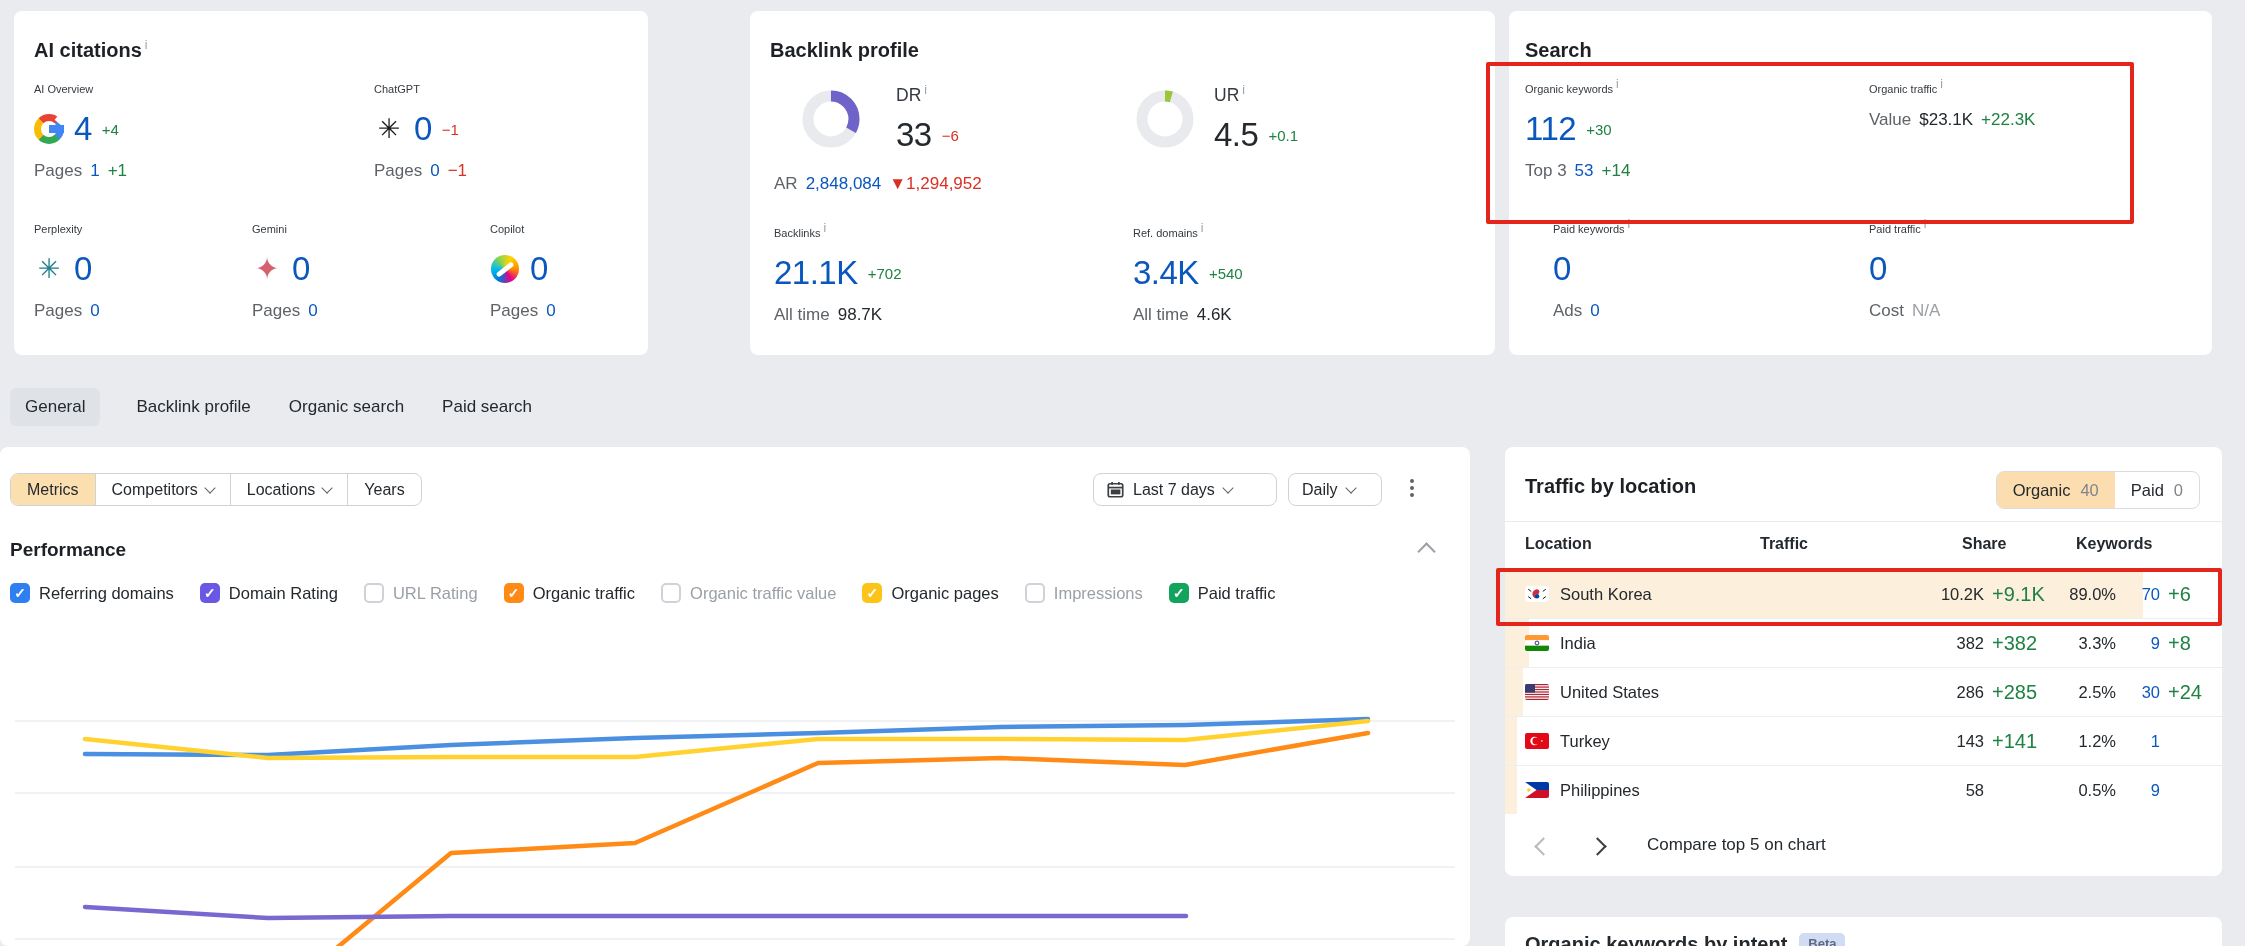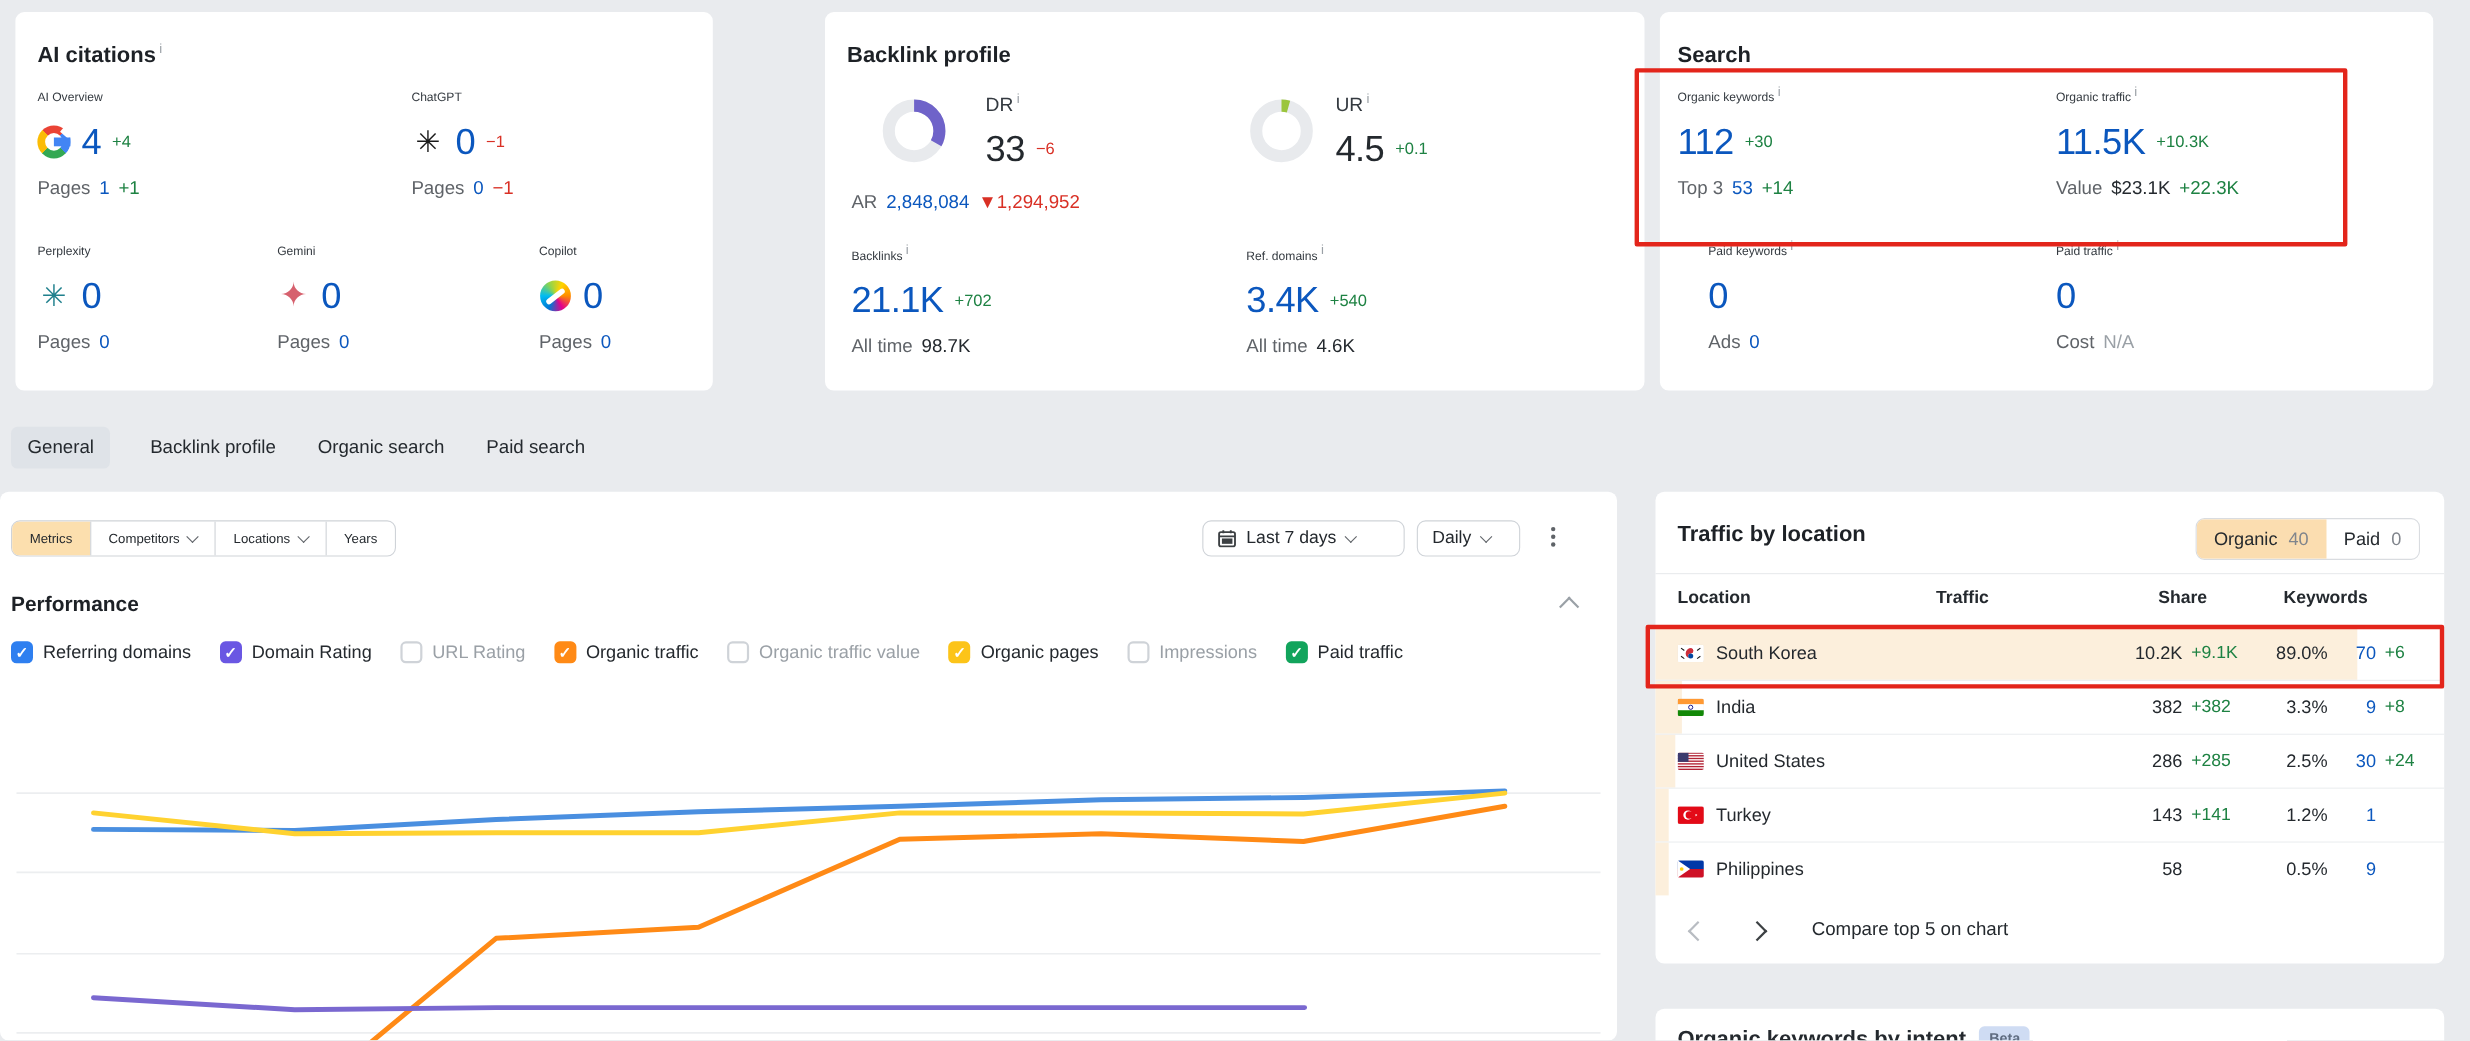--- a/index.html
+++ b/index.html
@@ -33,40 +33,40 @@
     background:conic-gradient(from 210deg,#0078d4,#00bcf2,#8bd450,#ffd400,#ff8c00,#e3008c,#0078d4);}
   .copilot::after{content:"";position:absolute;left:4px;top:12px;width:20px;height:5px;background:#fff;transform:rotate(-38deg);border-radius:3px;}
   
   .donut{position:absolute;width:64px;height:64px;}
   
   .tabs{position:absolute;left:10px;top:387px;display:flex;align-items:center;gap:34px;height:40px;}
   .tab{font-size:17px;color:#24292e;cursor:pointer;padding:9px 2px;border-radius:6px;}
   .tab.active{background:#dfe3e8;padding:9px 15px;}
   
   .segctl{position:absolute;left:10px;top:26px;display:flex;border:1px solid #cfd3d8;border-radius:8px;background:#fff;height:31px;overflow:hidden;}
-  .seg{display:flex;align-items:center;gap:8px;padding:0 16px;font-size:12px;color:#24292e;border-left:1px solid #cfd3d8;cursor:pointer;}
+  .seg{display:flex;align-items:center;gap:8px;padding:0 16px;font-size:16px;color:#24292e;border-left:1px solid #cfd3d8;cursor:pointer;}
   .seg:first-child{border-left:none;}
   .seg.active{background:#fcdfae;}
   .chev{width:7px;height:7px;border-right:1.8px solid #5f6368;border-bottom:1.8px solid #5f6368;transform:rotate(45deg);margin-top:-4px;}
   .btn{position:absolute;top:26px;height:33px;border:1px solid #cfd3d8;border-radius:8px;background:#fff;
        display:flex;align-items:center;gap:9px;padding:0 13px;font-size:16px;color:#24292e;box-sizing:border-box;cursor:pointer;}
   .kebab{position:absolute;top:30px;display:flex;flex-direction:column;gap:3px;cursor:pointer;padding:2px;}
   .kebab i{width:4px;height:4px;border-radius:50%;background:#5f6368;}
   .chev-up{position:absolute;width:11px;height:11px;border-left:2.5px solid #9aa0a6;border-top:2.5px solid #9aa0a6;transform:rotate(45deg);cursor:pointer;}
   
   .cbrow{position:absolute;left:10px;display:flex;gap:26px;align-items:center;}
   .cb{display:flex;align-items:center;gap:9px;font-size:16.5px;cursor:pointer;white-space:nowrap;}
   .cb .box{width:20px;height:20px;border-radius:5px;box-sizing:border-box;display:flex;align-items:center;justify-content:center;color:#fff;font-size:14px;font-weight:700;}
   .cb.off .box{border:2px solid #cfd3d8;background:#fff;}
   .cb.off{color:#9aa0a6;}
   .cb.on{color:#24292e;}
   
   .trow{display:grid;grid-template-columns:1fr 64px 58px 74px 44px 44px;align-items:center;height:48px;
         padding:0 18px 0 20px;position:relative;font-size:16.5px;border-top:1px solid #eceef0;cursor:pointer;}
-  .trow .cell-r{text-align:right;} .trow .cell-l{text-align:left;padding-left:8px;font-size:16px;}
+  .trow .cell-r{text-align:right;} .trow .cell-l{text-align:left;padding-left:8px;font-size:20px;}
   .thead{display:grid;grid-template-columns:1fr 64px 58px 74px 44px 44px;align-items:center;height:38px;
          padding:0 18px 0 20px;font-size:16px;font-weight:700;color:#24292e;gap:40px;}
   .loc{display:flex;align-items:center;gap:11px;position:relative;z-index:1;}
   .sharebar{position:absolute;left:0;top:0;bottom:0;background:#fcefdc;z-index:0;}
   .trow span{position:relative;z-index:1;}
   .flag{width:24px;height:16px;border-radius:2px;overflow:hidden;flex:0 0 auto;box-shadow:0 0 0 1px rgba(0,0,0,.08) inset;}
   
   .toggle{position:absolute;right:22px;top:24px;display:flex;border:1px solid #d9dce0;border-radius:8px;overflow:hidden;height:36px;}
   .tseg{display:flex;align-items:center;gap:10px;padding:0 16px;font-size:16.5px;color:#24292e;cursor:pointer;}
   .tseg .cnt{color:#80858c;}
@@ -223,24 +223,20 @@
             <span class="delta t-green">+30</span>
           </div>
           <div class="parts">
             <span class="t-label">Top 3</span>
             <span class="t-blue">53</span>
             <span class="t-green">+14</span>
           </div>
         </div>
         <div class="stat" style="left: 360px; top: 72px;">
           <div class="stat-name">Organic traffic<sup class="info"></sup></div>
-          <div class="valrow">
-            <span class="big t-blue">11.5K</span>
-            <span class="delta t-green">+10.3K</span>
-          </div>
           <div class="parts">
             <span class="t-label">Value</span>
             <span class="t-dark">$23.1K</span>
             <span class="t-green">+22.3K</span>
           </div>
         </div>
         <div class="stat" style="left: 16px; top: 212px; margin-left: 28px;">
           <div class="stat-name">Paid keywords<sup class="info"></sup></div>
           <div class="valrow">
             <span class="big t-blue">0</span>

